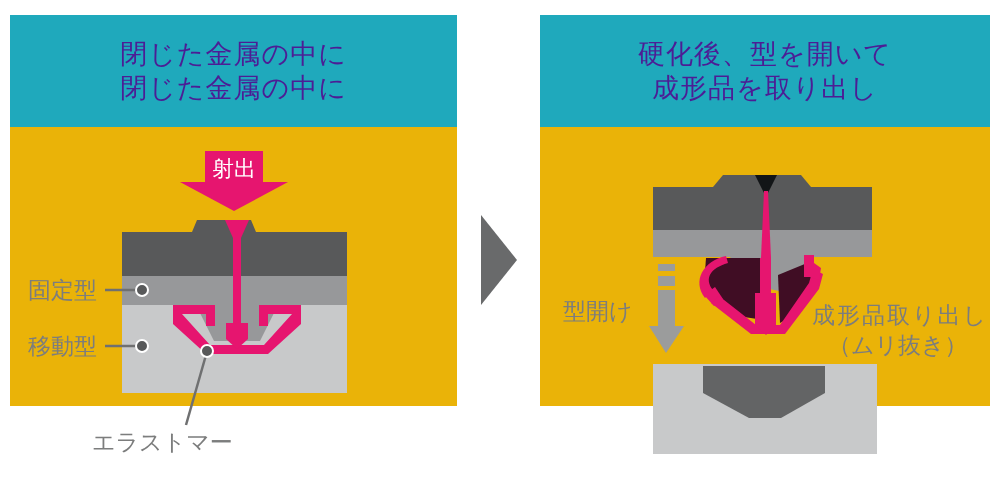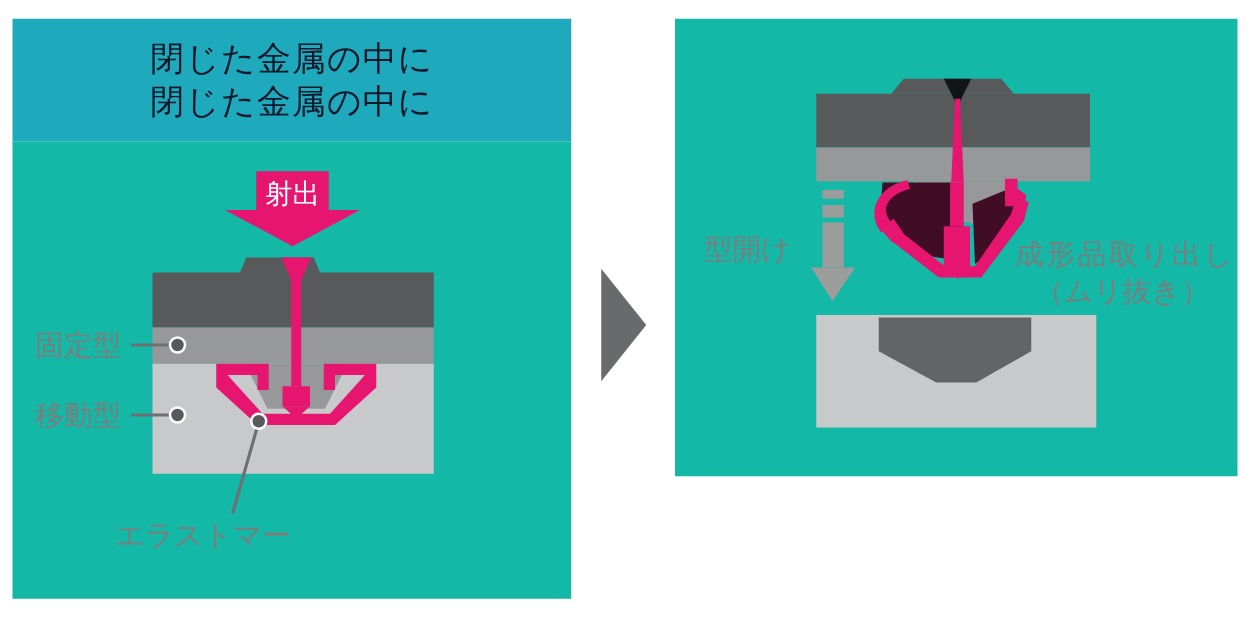--- a/index.html
+++ b/index.html
@@ -4,25 +4,25 @@
 <style>
   html,body{margin:0;padding:0;}
   body{
     width:1000px;height:500px;position:relative;background:#ffffff;
     font-family:"Liberation Sans","DejaVu Sans",sans-serif;overflow:hidden;
   }
   .panel{position:absolute;top:15px;height:467px;}
   #left-panel{left:10px;width:447px;}
   #right-panel{left:540px;width:450px;}
   .panel-header{
-    height:98px;background:#1FA9BC;color:#0f172a;
+    height:112px;background:#1FA9BC;color:#4c1d95;
     display:flex;flex-direction:column;justify-content:center;align-items:center;
     font-size:27px;line-height:34px;letter-spacing:1px;font-weight:400;
   }
-  .panel-body{height:366px;background:#14b8a6;position:relative;}
+  .panel-body{height:279px;background:#eab308;position:relative;}
   .panel-body svg{display:block;}
   #transition-arrow{position:absolute;left:478px;top:213px;width:42px;height:94px;}
   svg text{font-family:"Liberation Sans","DejaVu Sans",sans-serif;}
   .diagram-label{font-size:23px;fill:#7C7D7D;}
   .arrow-label{font-size:22px;fill:#ffffff;}
 </style>
 </head>
 <body>
 
 <div class="panel" id="left-panel">
@@ -65,20 +65,24 @@
       <text x="82" y="323" class="diagram-label">エラストマー</text>
     </svg>
   </div>
 </div>
 
 <svg id="transition-arrow" viewBox="0 0 42 94">
   <polygon points="3,2 3,92 39,47" fill="#696A6B"></polygon>
 </svg>
 
 <div class="panel" id="right-panel">
+  <div class="panel-header">
+    <div>硬化後、型を開いて</div>
+    <div>成形品を取り出し</div>
+  </div>
   <div class="panel-body">
     <svg width="450" height="369" viewBox="0 0 450 369">
 
       <polygon points="183,48 261,48 271,60 173,60" fill="#58595A"></polygon>
       <rect x="113" y="60" width="219" height="43" fill="#58595A"></rect>
       <rect x="113" y="103" width="219" height="27" fill="#97989A"></rect>
       <polygon points="190,130 268,130 252,167 212,158" fill="#97989A"></polygon>
 
       <polygon points="215,48 237,48 226,70" fill="#121517"></polygon>
       <polygon points="224,64 228,64 231,131 221,131" fill="#E6156F"></polygon>

